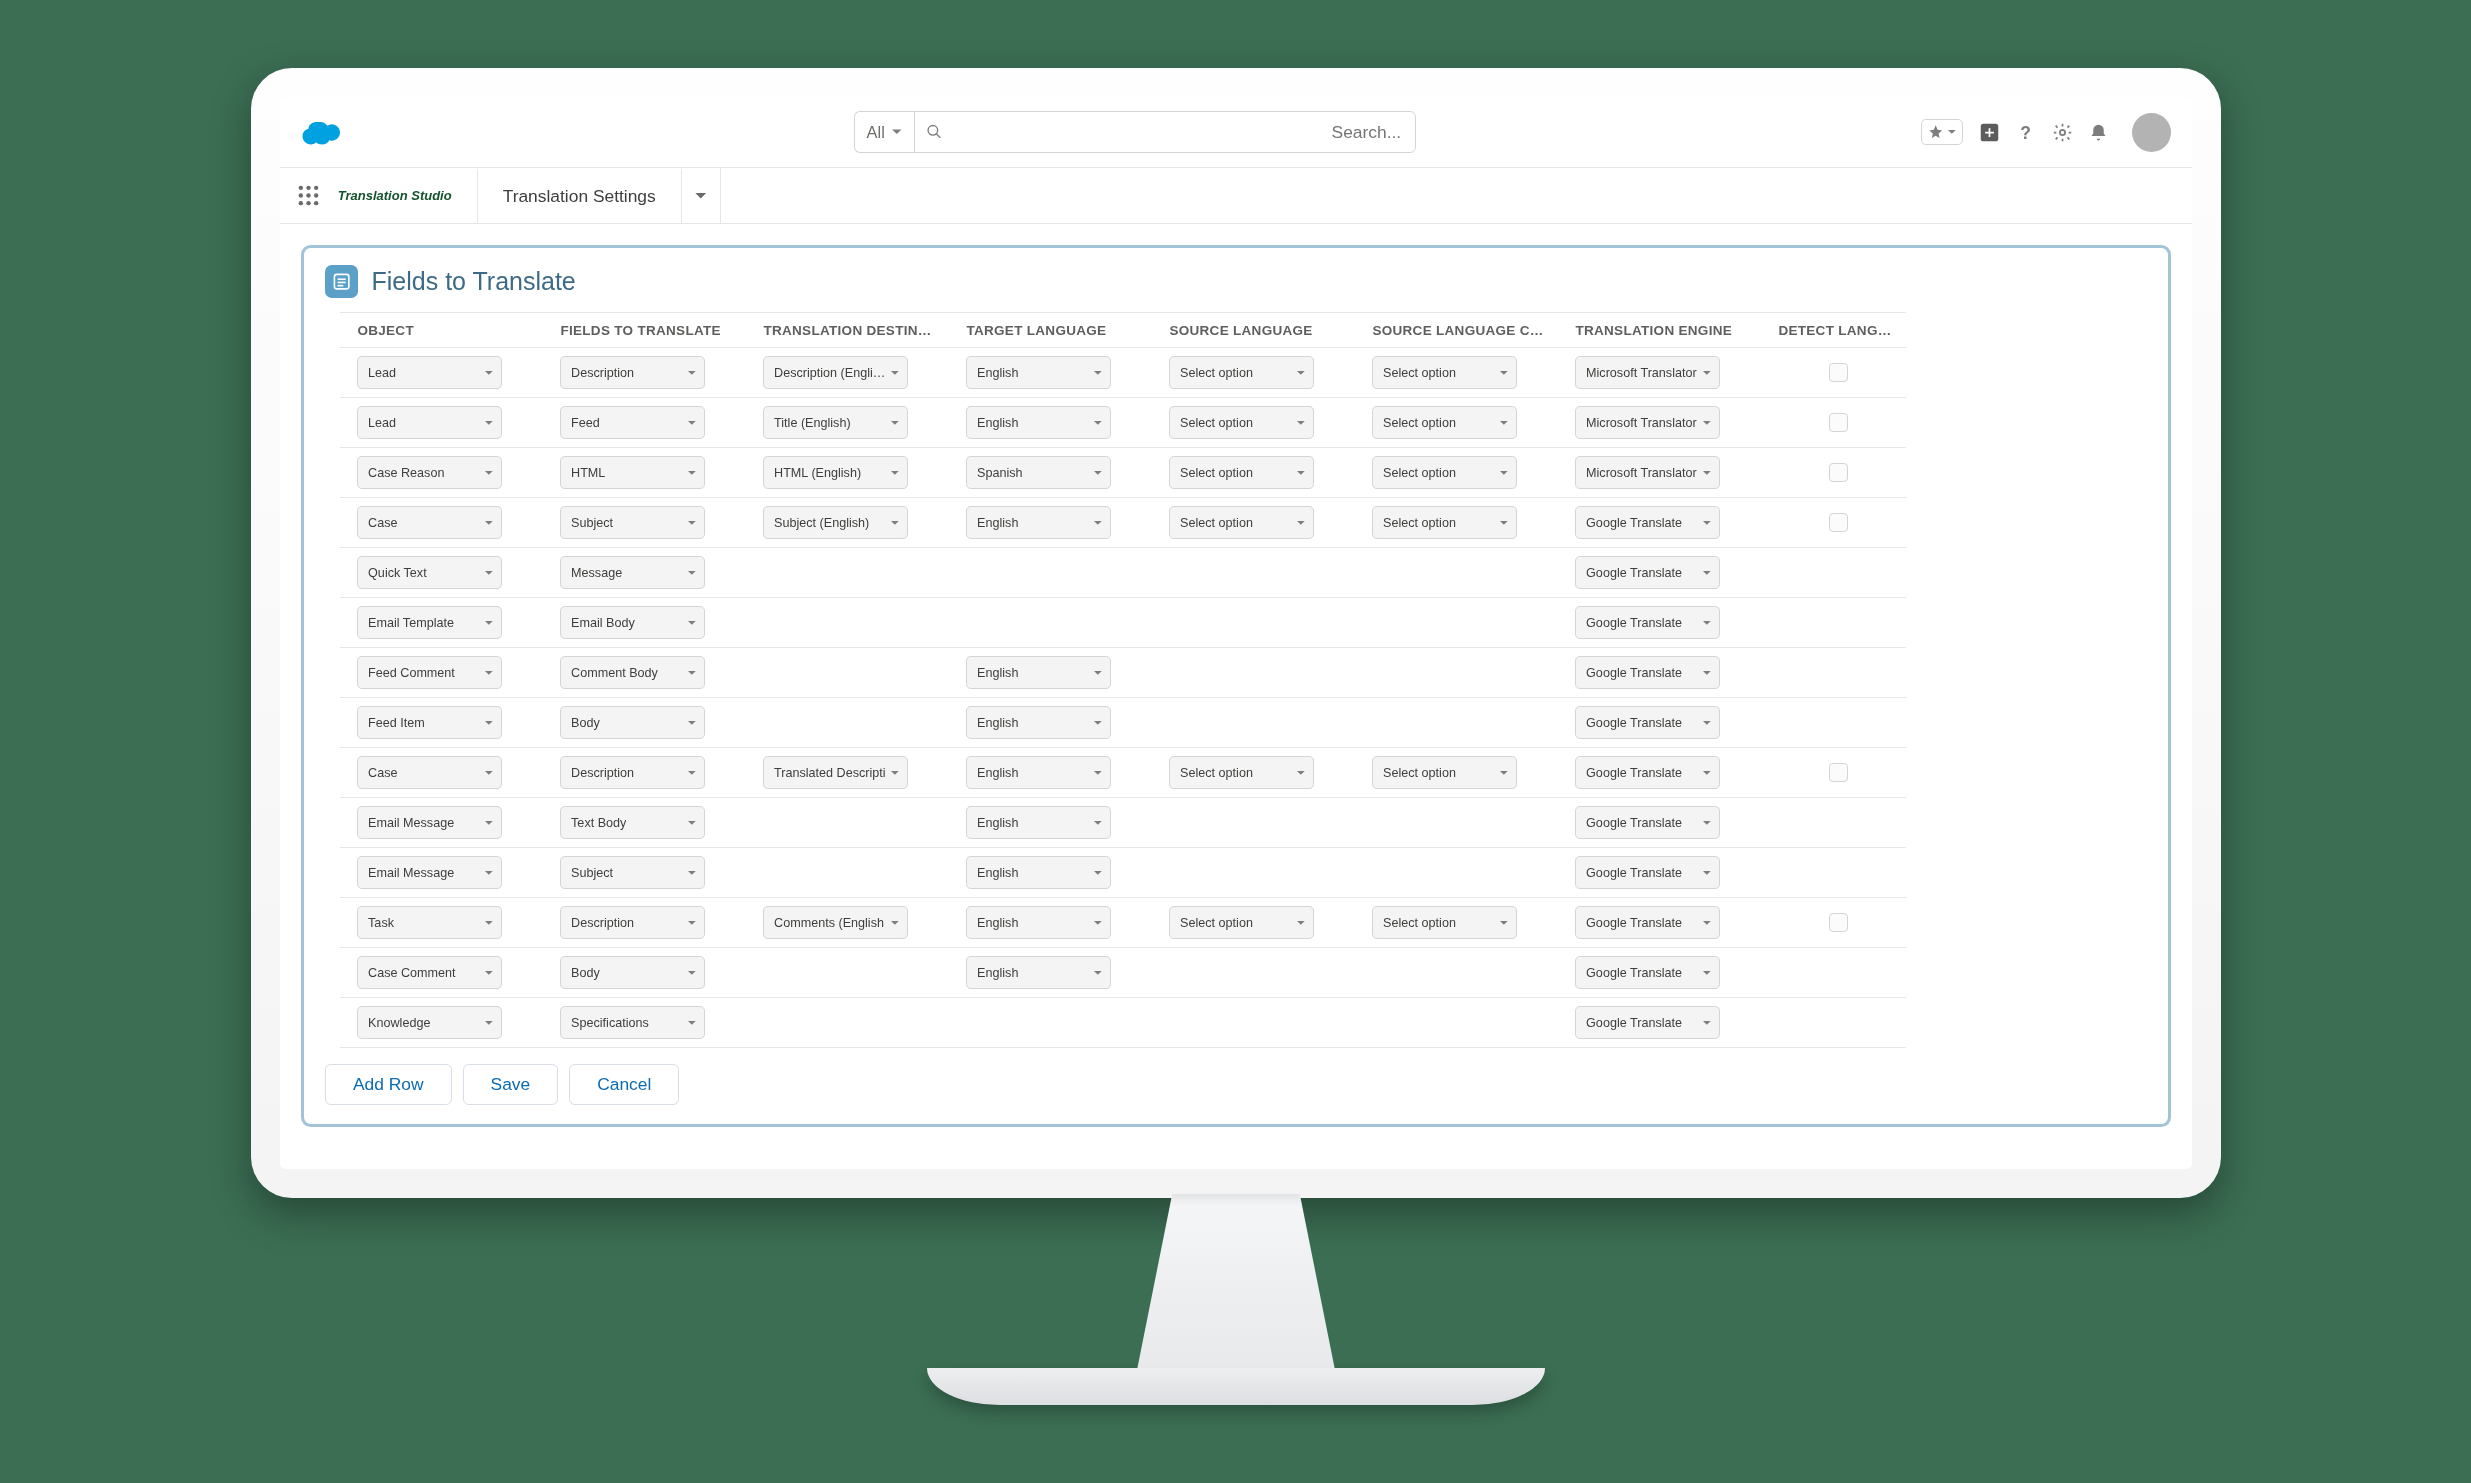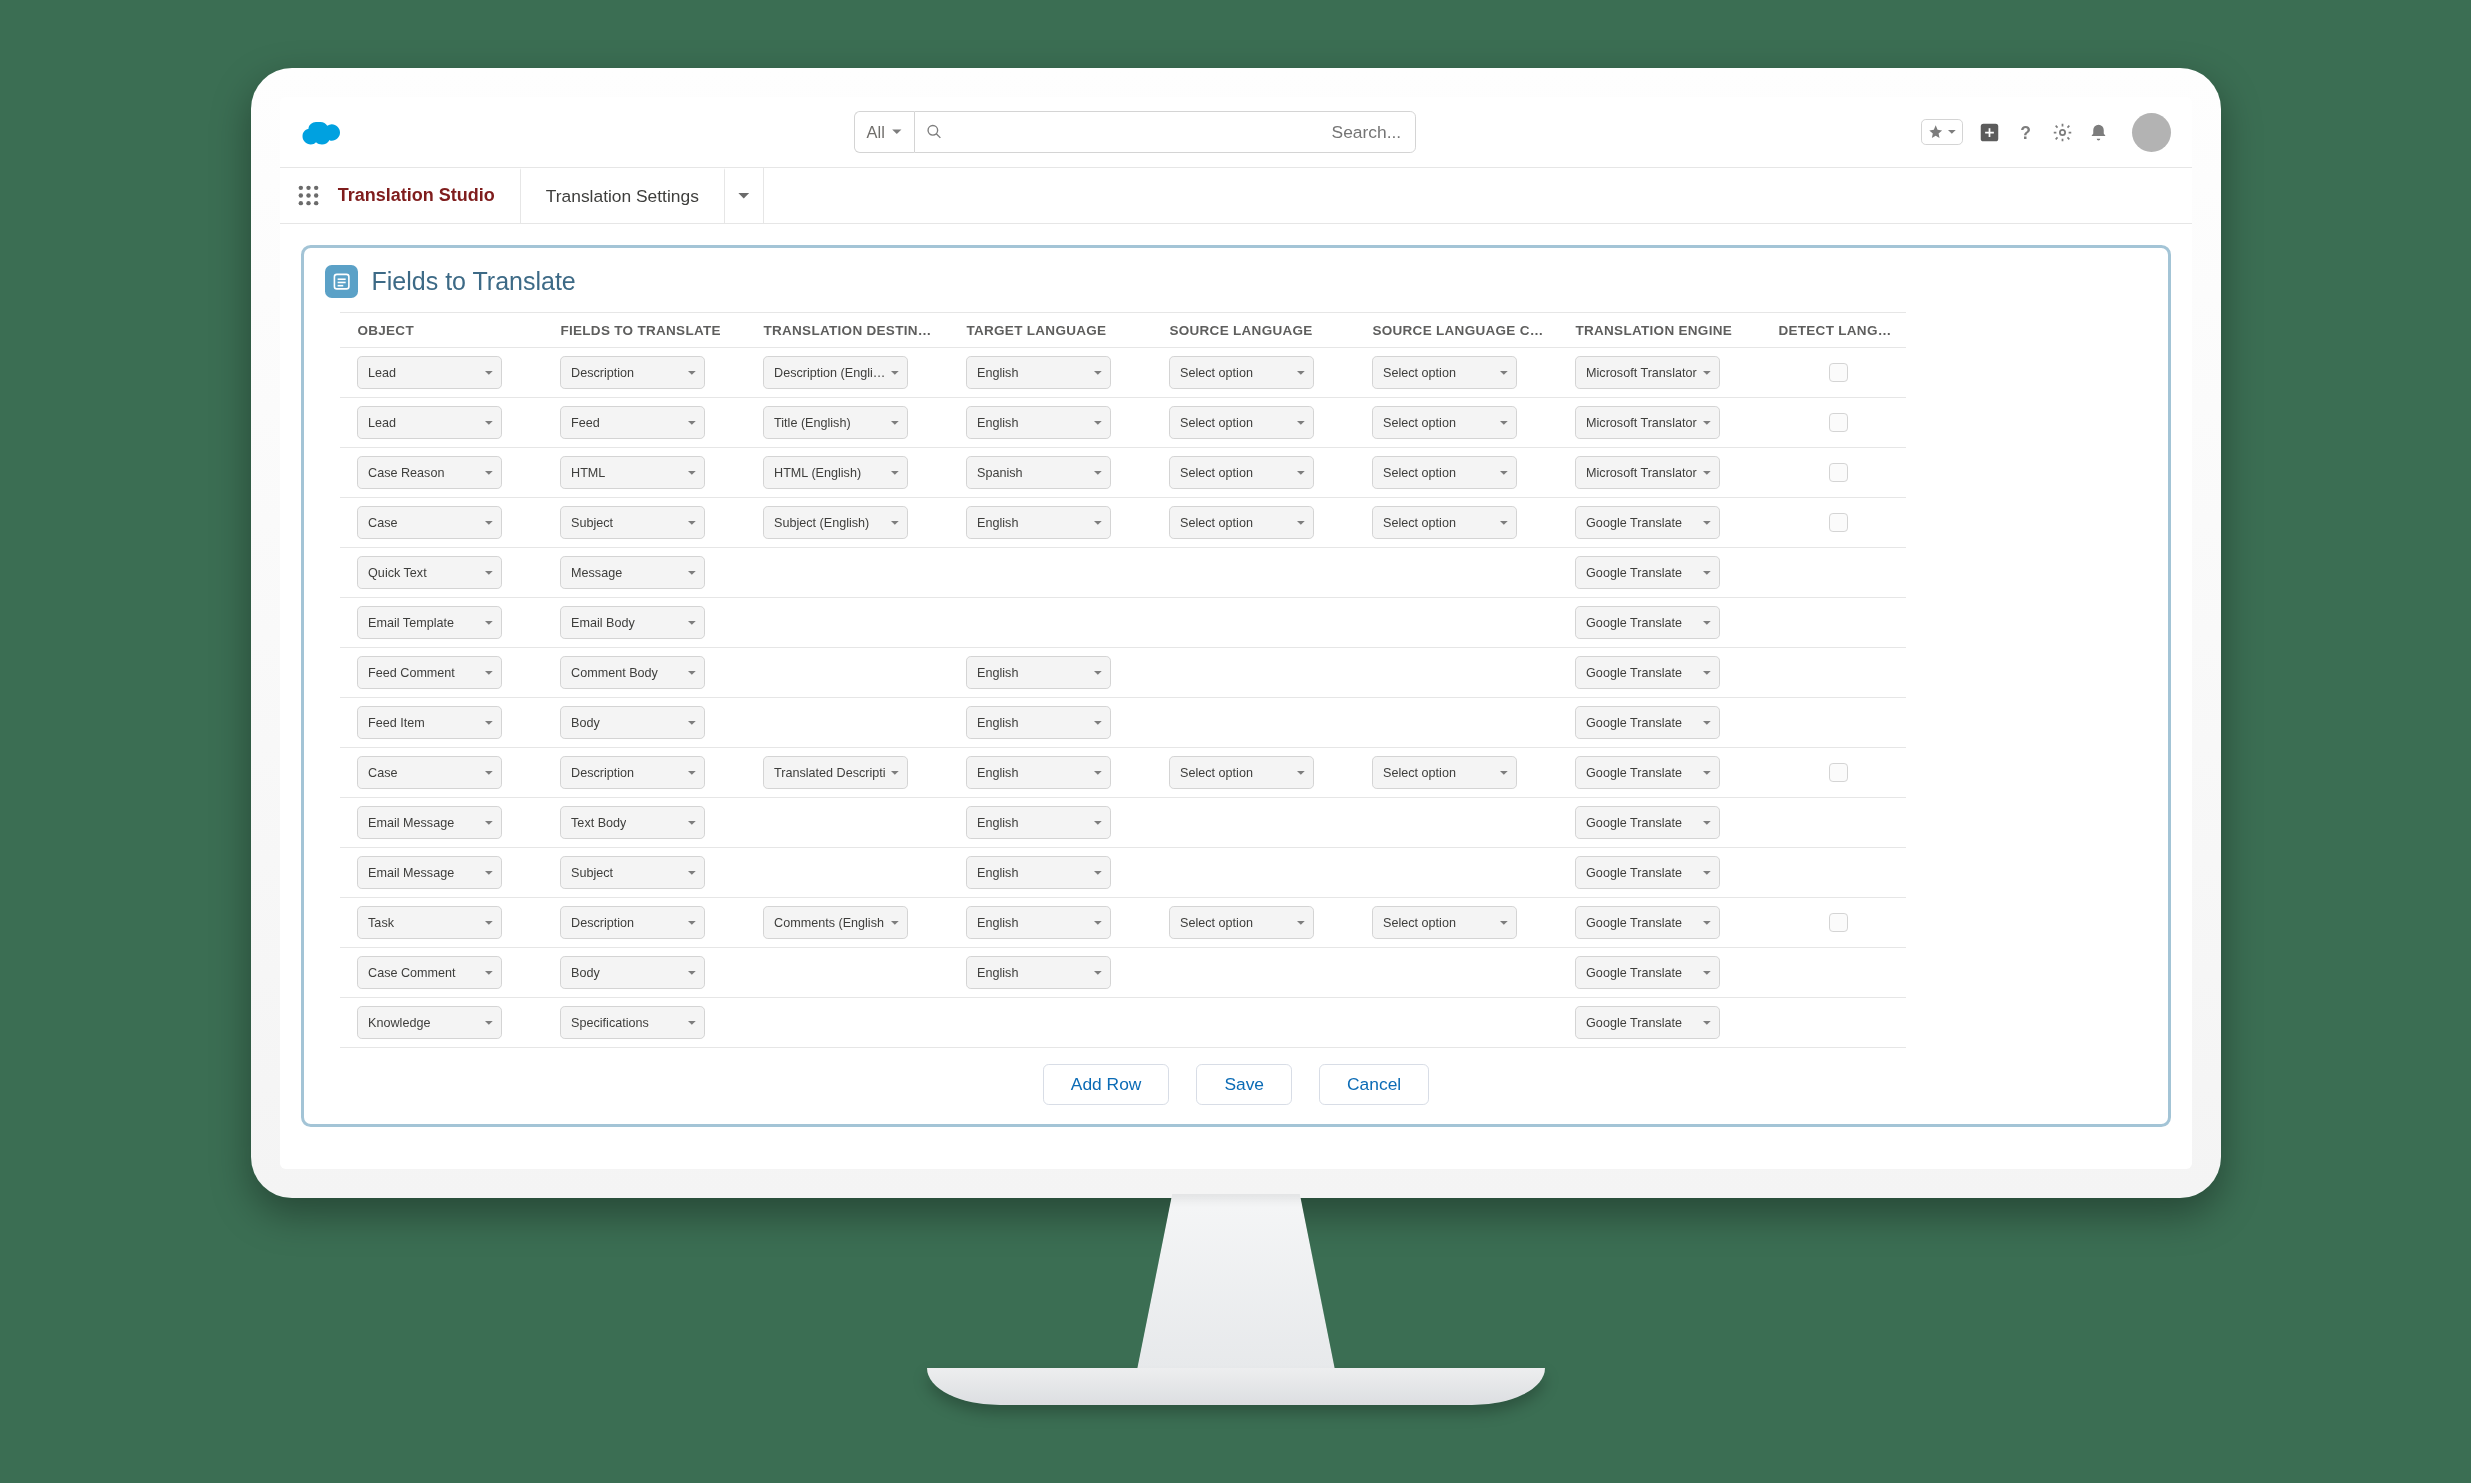--- a/index.html
+++ b/index.html
@@ -92,21 +92,21 @@
   .icon-btn{color:#7d7d7d;display:inline-flex;align-items:center;justify-content:center;}
   .fav-pill{border:1px solid var(--select-border);border-radius:4.8px;padding:3.9px 5.8px;display:flex;align-items:center;gap:3.9px;}
   .avatar{width:39px;height:39px;border-radius:50%;background:#b3b3b3;margin-left:7.7px;}
 
   
   .nav{
     height:56px;display:flex;align-items:stretch;border-bottom:1px solid var(--row-border);
   }
   .waffle{display:flex;align-items:center;padding:0 17.4px;}
   .waffle svg{display:block;}
-  .app-name{display:flex;align-items:center;font-weight:700;font-size:18px;color:#7f1d1d;padding-right:25px;}
+  .app-name{display:flex;align-items:center;font-weight:700;font-size:13px;color:#14532d;padding-right:25px;font-style:italic;}
   .tab{
     display:flex;align-items:center;padding:0 25px;border-right:1px solid var(--row-border);
     font-size:17.4px;color:var(--text-dark);border-top:2.9px solid transparent;
   }
   .tab.active{border-top:2.9px solid transparent;border-left:1px solid var(--row-border);}
   .tab-caret{width:39px;display:flex;align-items:center;justify-content:center;border-right:1px solid var(--row-border);}
 
   
   .content{
     flex:1;padding:21px;overflow:auto;
@@ -141,21 +141,21 @@
     width:145px;height:33px;background:var(--select-bg);
     border:1px solid var(--select-border);border-radius:4.8px;
     display:flex;align-items:center;justify-content:space-between;
     padding:0 7.7px 0 9.7px;font-size:12.6px;color:var(--text-dark);
     white-space:nowrap;overflow:hidden;
   }
   .select span.label{overflow:hidden;text-overflow:ellipsis;}
   .select svg{flex:0 0 auto;}
   .checkbox{width:19.3px;height:19.3px;border:1px solid var(--select-border);border-radius:3.9px;background:#fbfbfb;}
 
-  .panel-footer{display:flex;justify-content:center;gap:27px;padding:15.4px 21px 19.3px;}
+  .panel-footer{display:flex;justify-content:flex-start;gap:11px;padding:15.4px 21px 19.3px;}
   .btn{
     height:41px;padding:0 27px;border:1px solid var(--btn-border);border-radius:5.8px;
     background:#fff;color:var(--blue);font-size:17.4px;display:flex;align-items:center;
   }
 </style>
 </head>
 <body>
 
 <div class="monitor">
   <div class="bezel">

